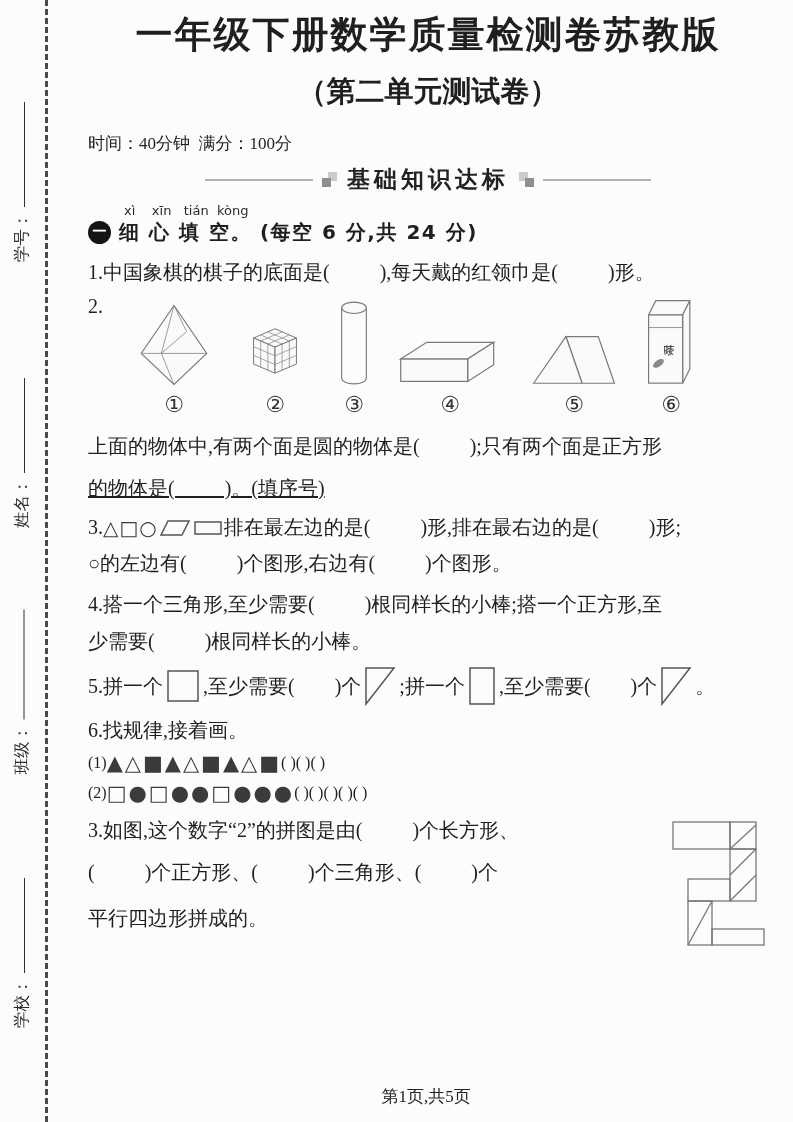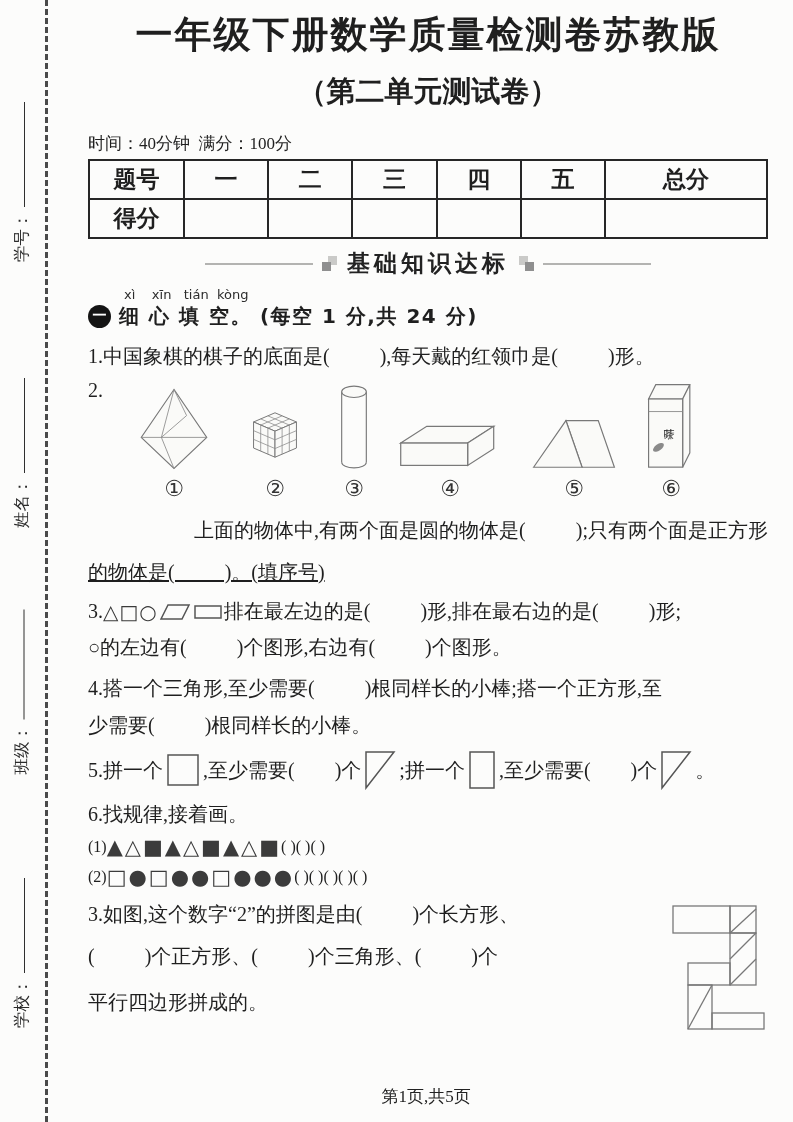--- a/index.html
+++ b/index.html
@@ -76,21 +76,21 @@
   .qline { display: flex; align-items: center; }
   .qline .seg { white-space: pre; font-size: 20px; }
 
   .q1 { margin-top: 11px; }
 
   .q2 { margin-top: 8px; position: relative; min-height: 112px; }
   .q2-num { position: absolute; left: 0; top: 0; font-size: 20px; }
   .objects { margin-left: 48px; display: flex; align-items: flex-end; gap: 27px; }
   .obj { display: flex; flex-direction: column; align-items: center; gap: 5px; }
   .obj-label { font-family: "DejaVu Sans",sans-serif; font-size: 22px; color: #333; }
-  .q2-l1 { margin-top: 14px; text-align: right; }
+  .q2-l1 { margin-top: 14px; }
   .q2-l2 { margin-top: 12px; text-decoration: underline; }
 
   .q3 { margin-top: 11px; }
   .q3 .uni-shapes { font-family: "DejaVu Sans",sans-serif; font-size: 20px; letter-spacing: 1px; color:#3a3a3a; white-space: pre; }
   .inline-shape { flex: none; margin: 0 1px; }
   .q3-l2 { margin-top: 7px; }
 
   .q4 { margin-top: 11px; }
   .q4-l2 { margin-top: 7px; }
 
@@ -142,42 +142,20 @@
     <span class="side-label">学校：</span>
     <span class="side-line"></span>
   </div>
 
   <div class="content">
 
     <div class="title">一年级下册数学质量检测卷苏教版</div>
     <div class="subtitle">（第二单元测试卷）</div>
     <div class="meta">时间：40分钟  满分：100分</div>
 
-    <table class="score">
-      <tbody>
-          <tr>
-        <td>题号</td>
-        <td>一</td>
-        <td>二</td>
-        <td>三</td>
-        <td>四</td>
-        <td>五</td>
-        <td>总分</td>
-      </tr>
-      <tr>
-        <td>得分</td>
-        <td></td>
-        <td></td>
-        <td></td>
-        <td></td>
-        <td></td>
-        <td></td>
-      </tr>
-    </tbody>
-      </table>
 
     <div class="banner">
       <span class="banner-line"></span>
       <svg class="orn" width="20" height="20" viewBox="0 0 20 20">
         <rect x="8" y="2" width="9" height="9" fill="#cacac8"></rect>
         <rect x="2" y="8" width="9" height="9" fill="#8f8f8f"></rect>
       </svg>
       <span class="banner-title">基础知识达标</span>
       <svg class="orn orn-right" width="20" height="20" viewBox="0 0 20 20">
         <rect x="8" y="2" width="9" height="9" fill="#cacac8"></rect>
@@ -185,21 +163,21 @@
       </svg>
       <span class="banner-line"></span>
     </div>
 
     <div class="pinyin">xì    xīn   tián  kòng</div>
     <div class="head-row">
       <span class="badge">
         <span>一</span>
       </span>
       <span class="head-title">细 心 填 空。</span>
-      <span class="head-note">(每空 1 分,共 24 分)</span>
+      <span class="head-note">(每空 6 分,共 24 分)</span>
     </div>
 
     <div class="qtext q1">1.中国象棋的棋子的底面是(          ),每天戴的红领巾是(          )形。</div>
 
     <div class="q2">
       <span class="q2-num">2.</span>
       <div class="objects">
 
         <div class="obj">
           <svg width="76" height="84" viewBox="0 0 90 100">

